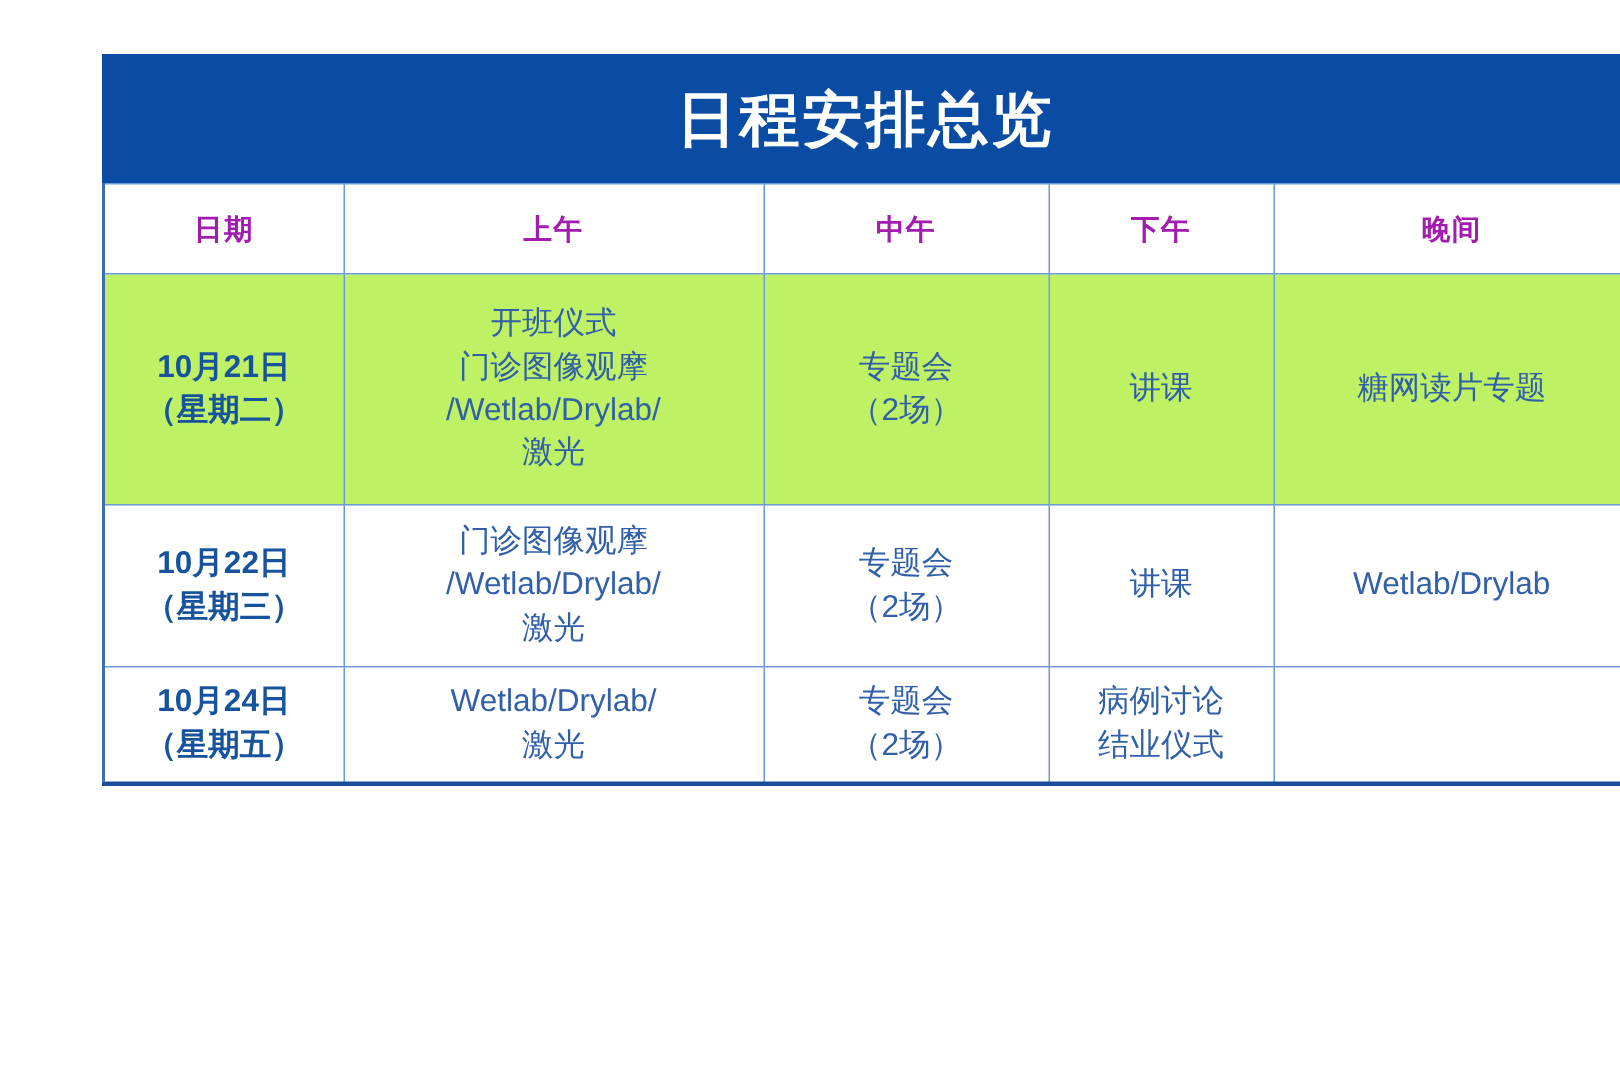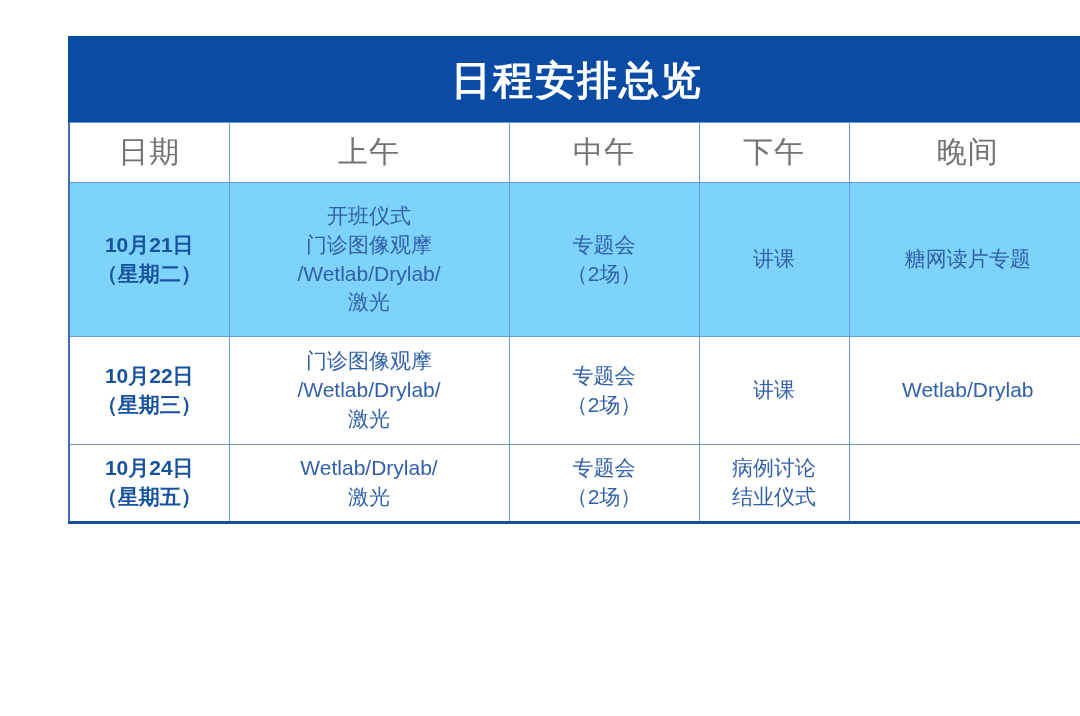--- a/index.html
+++ b/index.html
@@ -66,44 +66,44 @@
   table.schedule td {
     border: 1.5px solid #6A9BD8;
     text-align: center;
     vertical-align: middle;
     padding: 6px 4px;
     box-sizing: border-box;
   }
 
   thead th {
     background: #ffffff;
-    color: #737373;
-    font-size: 30px;
-    font-weight: 400;
+    color: #a21caf;
+    font-size: 19px;
+    font-weight: 700;
     height: 60px;
     letter-spacing: 1px;
     border-top: none;
   }
 
   tbody td {
     color: #3160A8;
     font-size: 21px;
     font-weight: 400;
     line-height: 1.38;
     white-space: pre-line;
   }
 
   tbody td.date-cell {
     font-weight: 700;
     color: #17539D;
     font-size: 21px;
   }
 
   tbody tr.tint td {
-    background: #7dd3fc;
+    background: #bef264;
   }
   tbody tr.plain td {
     background: #FFFFFF;
   }
 
   tbody tr.r-mon td { height: 74px; }
   tbody tr.r-tue td { height: 154px; }
   tbody tr.r-wed td { height: 108px; }
   tbody tr.r-thu td { height: 90px; }
   tbody tr.r-fri td { height: 78px; }

